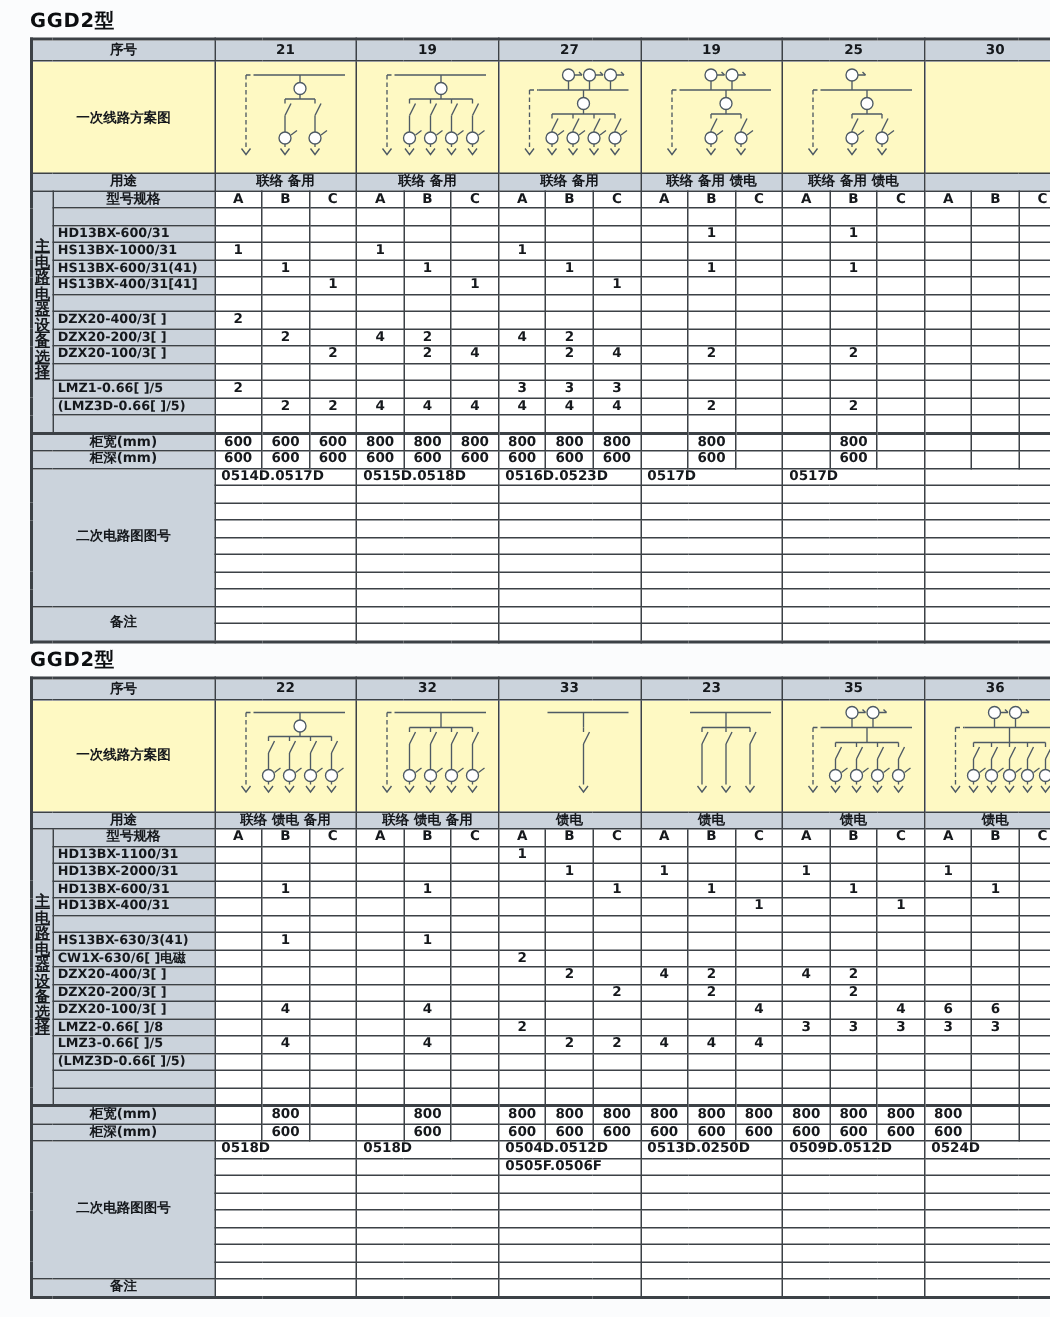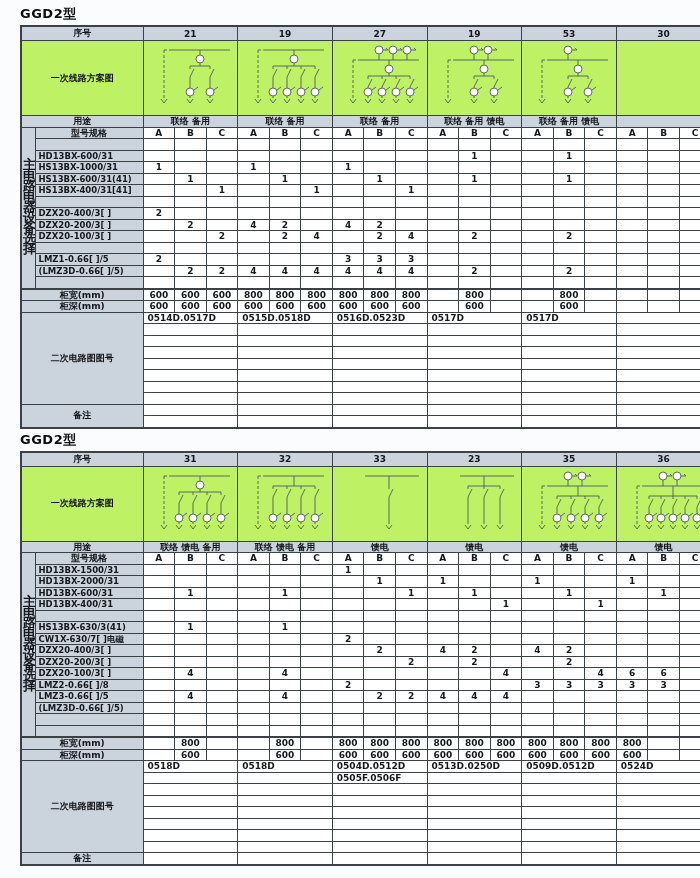--- a/index.html
+++ b/index.html
@@ -11,33 +11,33 @@
   .wrap{padding:3px 0 0 20px;}
   .tbl-title{
     font-size:13px;font-weight:bold;color:#0c0e10;margin:2px 0 2px 0;letter-spacing:.5px;
   }
   table{border-collapse:collapse;table-layout:fixed;width:690px;border:2px solid var(--border);}
   td{
     border:1px solid var(--border);padding:0;font-size:9px;color:#15181c;
     text-align:center;vertical-align:middle;overflow:hidden;white-space:nowrap;
   }
   tr.hr1 td{height:13px;}
-  tr.diag td{height:74px;background:#bef264;}
+  tr.diag td{height:74px;background:#fef9c3;}
   tr.r td{height:10.5px;line-height:10.5px;}
   td.lbl{background:var(--tint);font-weight:bold;}
   td.usage{background:var(--tint);font-weight:bold;text-align:center;}
   td.abc{font-weight:bold;background:#fff;}
   td.val{font-weight:bold;background:#fff;}
   td.rowlbl{
     background:var(--tint);text-align:left;padding-left:3px;
     font-weight:bold;font-size:8.5px;
   }
   td.side{
-    background:var(--tint);font-weight:bold;font-size:13px;line-height:1.25;
-    white-space:normal;word-break:break-all;padding:2px 1px;vertical-align:middle;
+    background:var(--tint);font-weight:bold;font-size:10px;line-height:1.25;
+    white-space:normal;word-break:break-all;padding:2px 1px;vertical-align:middle;text-decoration:underline;
   }
   td.sec{text-align:left;padding-left:4px;font-weight:bold;background:#fff;}
   td.empty{background:#fff;}
   tr.sep td{border-top:2px solid var(--border);}
   svg.cd{stroke:var(--stroke);fill:none;stroke-width:0.9;}
   svg.cd circle{fill:#fff;}
 </style>
 </head>
 <body>
 
@@ -67,21 +67,21 @@
           <col style="width: 31.55px;">
           <col style="width: 31.55px;">
         </colgroup>
         <tbody>
           <tr class="hr1">
             <td class="lbl" colspan="2">序号</td>
             <td class="lbl" colspan="3">21</td>
             <td class="lbl" colspan="3">19</td>
             <td class="lbl" colspan="3">27</td>
             <td class="lbl" colspan="3">19</td>
-            <td class="lbl" colspan="3">53</td>
+            <td class="lbl" colspan="3">25</td>
             <td class="lbl" colspan="3">30</td>
           </tr>
           <tr class="diag">
             <td class="lbl" colspan="2">一次线路方案图</td>
             <td colspan="3"><svg viewBox="0 0 94 70" width="94" height="70" class="cd">
                 <line x1="26" y1="8" x2="86" y2="8"></line>
                 <line x1="20" y1="8" x2="26" y2="8" stroke-dasharray="3 2"></line>
                 <line x1="20" y1="8" x2="20" y2="56" stroke-dasharray="3 2"></line>
                 <polyline points="17,57 20,61 23,57"></polyline>
                 <line x1="56" y1="8" x2="56" y2="13"></line>
@@ -705,21 +705,21 @@
           <col style="width: 31.55px;">
           <col style="width: 31.55px;">
           <col style="width: 31.55px;">
           <col style="width: 31.55px;">
           <col style="width: 31.55px;">
           <col style="width: 31.55px;">
         </colgroup>
         <tbody>
           <tr class="hr1">
             <td class="lbl" colspan="2">序号</td>
-            <td class="lbl" colspan="3">31</td>
+            <td class="lbl" colspan="3">22</td>
             <td class="lbl" colspan="3">32</td>
             <td class="lbl" colspan="3">33</td>
             <td class="lbl" colspan="3">23</td>
             <td class="lbl" colspan="3">35</td>
             <td class="lbl" colspan="3">36</td>
           </tr>
           <tr class="diag">
             <td class="lbl" colspan="2">一次线路方案图</td>
             <td colspan="3"><svg viewBox="0 0 94 70" width="94" height="70" class="cd">
                 <line x1="26" y1="8" x2="86" y2="8"></line>
@@ -941,21 +941,21 @@
             <td class="abc">B</td>
             <td class="abc">C</td>
             <td class="abc">A</td>
             <td class="abc">B</td>
             <td class="abc">C</td>
             <td class="abc">A</td>
             <td class="abc">B</td>
             <td class="abc">C</td>
           </tr>
           <tr class="r">
-            <td class="rowlbl">HD13BX-1500/31</td>
+            <td class="rowlbl">HD13BX-1100/31</td>
             <td class="val"></td>
             <td class="val"></td>
             <td class="val"></td>
             <td class="val"></td>
             <td class="val"></td>
             <td class="val"></td>
             <td class="val">1</td>
             <td class="val"></td>
             <td class="val"></td>
             <td class="val"></td>
@@ -1067,21 +1067,21 @@
             <td class="val"></td>
             <td class="val"></td>
             <td class="val"></td>
             <td class="val"></td>
             <td class="val"></td>
             <td class="val"></td>
             <td class="val"></td>
             <td class="val"></td>
           </tr>
           <tr class="r">
-            <td class="rowlbl">CW1X-630/7[ ]电磁</td>
+            <td class="rowlbl">CW1X-630/6[ ]电磁</td>
             <td class="val"></td>
             <td class="val"></td>
             <td class="val"></td>
             <td class="val"></td>
             <td class="val"></td>
             <td class="val"></td>
             <td class="val">2</td>
             <td class="val"></td>
             <td class="val"></td>
             <td class="val"></td>

